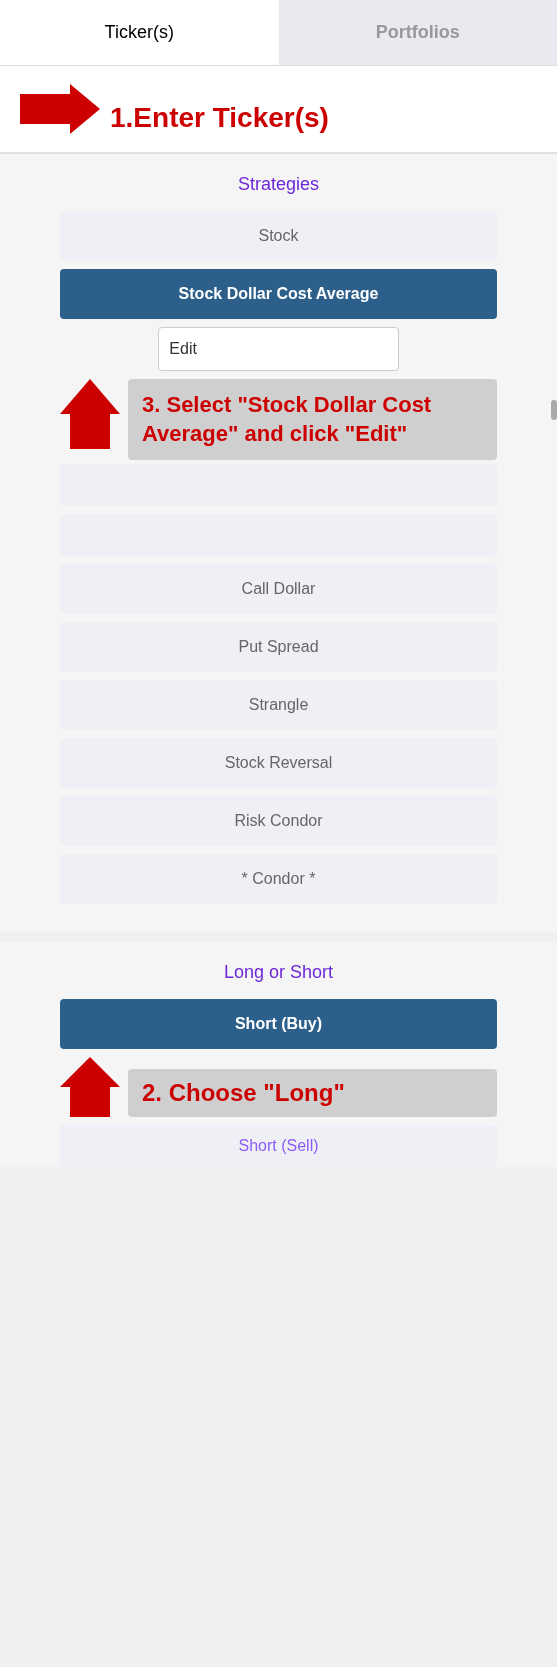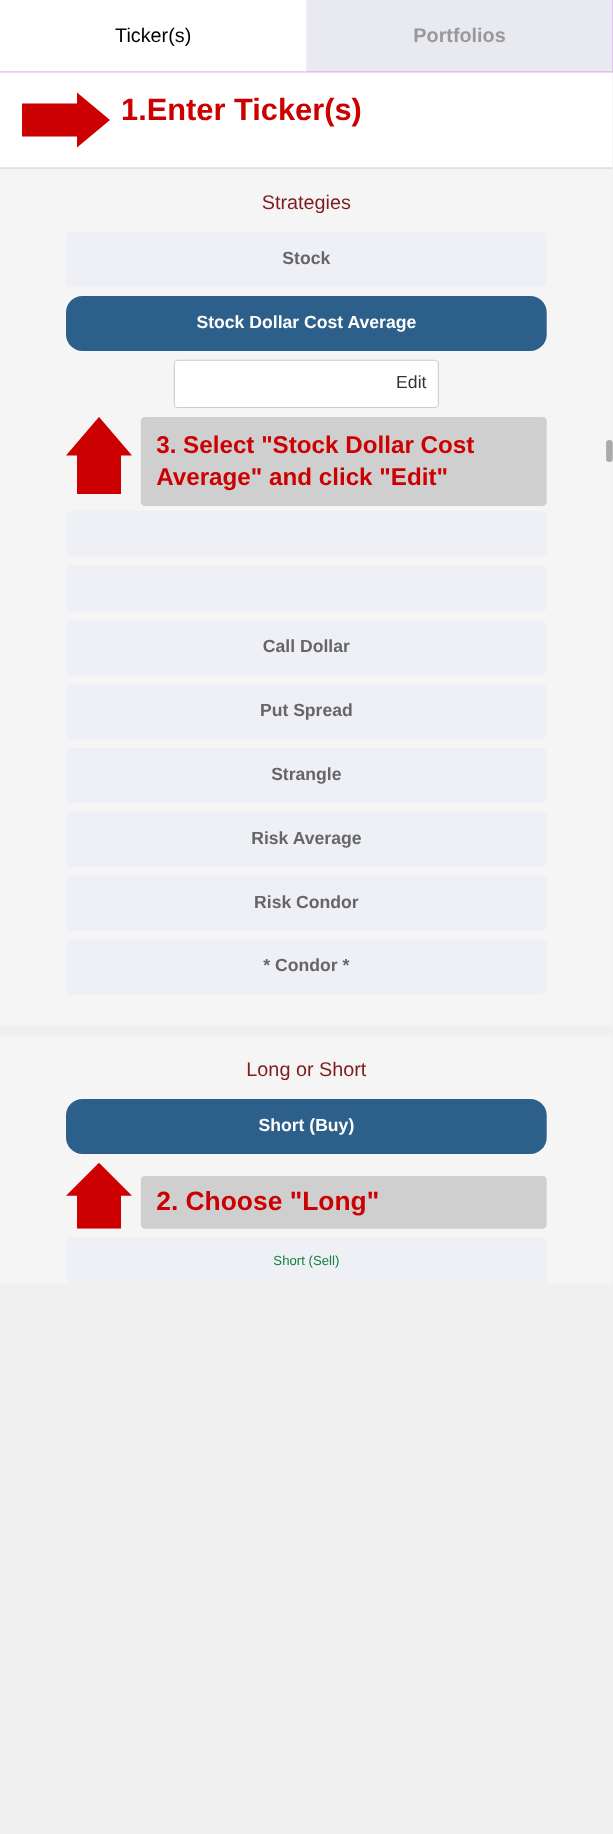--- a/index.html
+++ b/index.html
@@ -45,21 +45,21 @@
       background: #e8eaf0;
       color: #999;
       font-weight: bold;
     }
 
     
     .enter-ticker-section {
       background: #ffffff;
       padding: 18px 20px;
       display: flex;
-      align-items: flex-start;
+      align-items: flex-end;
       border-bottom: 2px solid #e0e0e0;
     }
 
     .red-arrow {
       width: 80px;
       height: 50px;
       margin-right: 10px;
       flex-shrink: 0;
     }
 
@@ -71,61 +71,59 @@
 
     
     .strategies-section {
       background: #f5f5f5;
       padding: 20px 60px 20px 60px;
     }
 
     .section-title {
       text-align: center;
       font-size: 18px;
-      color: #7f1d1d;
+      color: #6d28d9;
       margin-bottom: 16px;
       font-weight: 400;
     }
 
     .strategy-btn {
       display: block;
       width: 100%;
       padding: 16px 10px;
       margin-bottom: 8px;
       border: none;
       border-radius: 4px;
       font-size: 16px;
       cursor: pointer;
       text-align: center;
-      font-weight: bold;
     }
 
     .strategy-btn-default {
       background: #eef0f5;
       color: #666;
     }
 
     .strategy-btn-active {
       background: #2c5f8a;
       color: #ffffff;
       font-weight: bold;
-      border-radius: 15px;
     }
 
     .edit-btn {
       display: block;
       width: 55%;
       margin: 0 auto 8px auto;
       padding: 12px 10px;
       background: #ffffff;
       border: 1px solid #ccc;
       border-radius: 4px;
       font-size: 16px;
       cursor: pointer;
-      text-align: right;
+      text-align: left;
       color: #333;
     }
 
     
     .tooltip-overlay-wrapper {
       position: relative;
       margin-bottom: 8px;
     }
 
     .tooltip-area {
@@ -201,22 +199,22 @@
     }
 
     .short-sell-row {
       height: 42px;
       background: #eef0f5;
       border-radius: 4px;
       margin-top: 8px;
       display: flex;
       align-items: center;
       justify-content: center;
-      color: #15803d;
-      font-size: 12px;
+      color: #8b5cf6;
+      font-size: 16px;
     }
 
     
     .right-scrollbar {
       position: absolute;
       right: 0;
       top: 400px;
       width: 6px;
       height: 20px;
       background: #aaa;
@@ -267,21 +265,21 @@
       </div>
     </div>
 
     <button class="strategy-btn strategy-btn-default">Call Dollar</button>
 
     <button class="strategy-btn strategy-btn-default">Put Spread</button>
 
 
     <button class="strategy-btn strategy-btn-default">Strangle</button>
 
-    <button class="strategy-btn strategy-btn-default">Risk Average</button>
+    <button class="strategy-btn strategy-btn-default">Stock Reversal</button>
 
     <button class="strategy-btn strategy-btn-default">Risk Condor</button>
 
     <button class="strategy-btn strategy-btn-default">* Condor *</button>
 
   </div>
 
   <div class="long-short-section">
     <div class="section-title">Long or Short</div>
 

